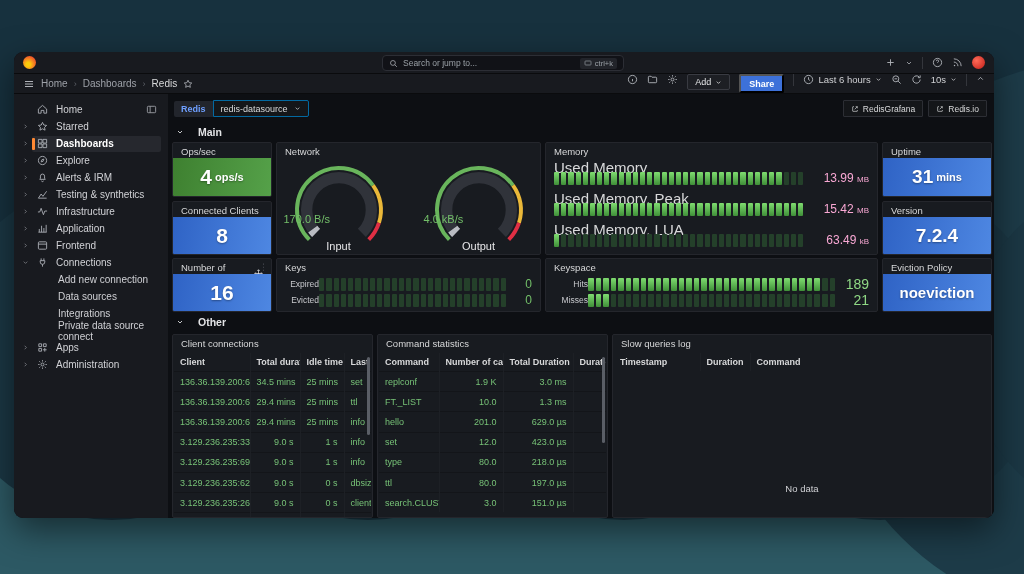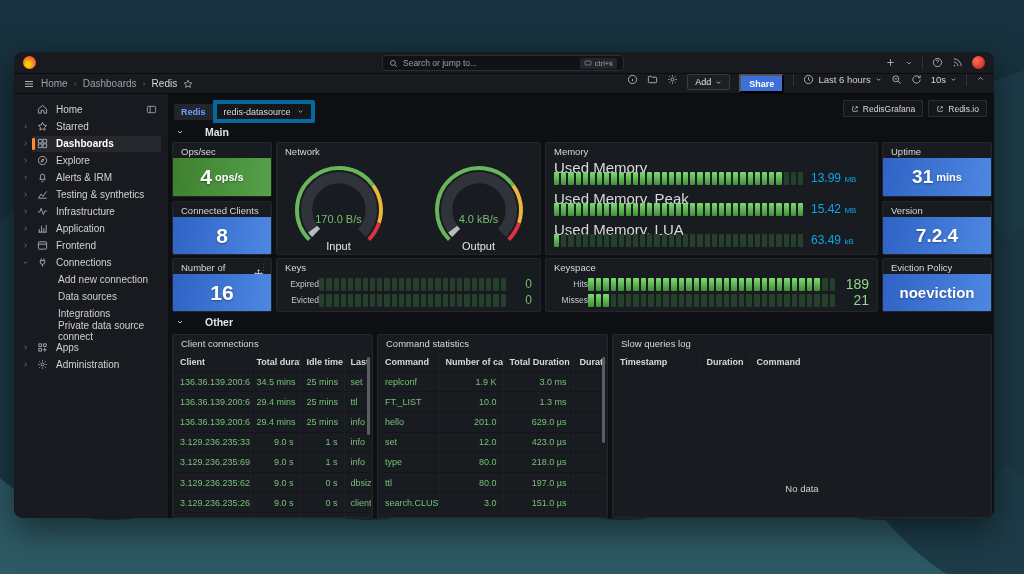--- a/index.html
+++ b/index.html
@@ -42,24 +42,24 @@
   .srow.active .sbox::before{content:"";position:absolute;left:0;top:2px;bottom:2px;width:2.5px;background:#ff8833;border-radius:1px}
   .srow.active .slabel{color:#fff;font-weight:700}
   .sico{color:#aaadb4}
   .schild{height:17px;display:flex;align-items:center;padding-left:44px;color:#cfd0d4}
   .dockico{margin-left:auto;margin-right:4px;color:#9a9da3}
 
   
   .main{position:absolute;left:154px;top:42px;right:0;bottom:0;background:#0d0f13}
   .chiprow{position:absolute;left:6px;top:6px;display:flex;align-items:center}
   .chip{background:#22252c;color:#6e9fff;font-size:9px;font-weight:700;padding:3px 7px;border-radius:2px 0 0 2px}
-  .dsdrop{background:#141619;border:4px solid #0369a1;color:#d8d9da;font-size:9px;padding:2.5px 7px;border-radius:0 2px 2px 0;display:flex;align-items:center;gap:6px}
+  .dsdrop{background:#141619;border:1px solid #0369a1;color:#d8d9da;font-size:9px;padding:2.5px 7px;border-radius:0 2px 2px 0;display:flex;align-items:center;gap:6px}
   .dslinks{position:absolute;right:7px;top:6px;display:flex;gap:5px}
   .extbtn{display:flex;align-items:center;gap:4px;border:1px solid #2c2e34;background:#141619;border-radius:1px;font-size:8.5px;color:#d8d9da;padding:2.5px 7px}
-  .section{position:absolute;left:8px;display:flex;align-items:center;gap:21px;font-size:10.5px;font-weight:700;color:#e3e4e6}
+  .section{position:absolute;left:8px;display:flex;align-items:center;gap:14px;font-size:10.5px;font-weight:700;color:#e3e4e6}
   .sec-main{top:32px}.sec-other{top:222px}
 
   
   .p{position:absolute;background:#181b20;border:1px solid #24262c;border-radius:2px;overflow:hidden}
   .pt{font-size:9.5px;color:#d8d9da;padding:3px 8px;display:flex;align-items:center;gap:5px}
   #p-ops{left:4px;top:48px;width:100px;height:55px}
   #p-clients{left:4px;top:107px;width:100px;height:54px}
   #p-network{left:108px;top:48px;width:265px;height:113px}
   #p-memory{left:377px;top:48px;width:333px;height:113px}
   #p-uptime{left:714px;top:48px;width:110px;height:55px}
@@ -83,32 +83,32 @@
 
   
   .gwrap{position:absolute;top:15px;left:0;right:0;bottom:0;display:flex;justify-content:center;gap:30px;padding-top:3px}
   .gauge{position:relative;width:110px}
   .gauge svg{width:110px;height:84px;overflow:visible}
   .ga-track{stroke:#30333a;stroke-width:13;fill:none}
   .ga-green{stroke:#69b55c;stroke-width:4.5;fill:none}
   .ga-yellow{stroke:#eab839;stroke-width:4.5;fill:none}
   .ga-red{stroke:#e02f44;stroke-width:4.5;fill:none}
   .ga-tick{stroke:#b9bcc2;stroke-width:13;fill:none}
-  .gval{position:absolute;top:52px;left:0;right:0;text-align:center;font-size:11px;color:#73bf69}
+  .gval{position:absolute;top:52px;left:0;right:0;text-align:left;font-size:11px;color:#73bf69}
   .glabel{text-align:center;font-size:11px;color:#e6e6e8;margin-top:-5px}
 
   
   .lcd{display:flex;gap:2px;height:13px;flex:1}
   .lcd i{flex:1;background:#24402a;border-radius:1px}
   .lcd i.on{background:linear-gradient(180deg,#7fdc70,#3f8f38)}
   .mrow{position:absolute;left:8px;right:8px;height:26px}
   .m1{top:16px}.m2{top:47px}.m3{top:78px}
   .mlabel{font-size:15px;color:#d8d9da;height:12px}
   .mbar{display:flex;align-items:center;gap:8px}
-  .lcdval{width:58px;text-align:left;color:#0ea5e9;font-size:12px;white-space:nowrap}
+  .lcdval{width:58px;text-align:right;color:#f9a8d4;font-size:12px;white-space:nowrap}
   .lcdval .u{font-size:8px}
   .krow{position:absolute;left:6px;right:8px;height:14px;display:flex;align-items:center;gap:0}
   .k1{top:18px}.k2{top:34px}
   .klabel{width:36px;text-align:right;font-size:8.5px;color:#c8c9cd}
   .kval{width:26px;text-align:right;color:#73bf69;font-size:12px}
   .ksval{width:34px;text-align:right;color:#8fd884;font-size:14px}
 
   
   .ptbl{position:absolute;top:18px;left:1px;right:1px;border-collapse:collapse;table-layout:fixed;width:calc(100% - 2px)}
   .ptbl th{font-size:9px;color:#d8d9da;font-weight:600;text-align:left;padding:4px 6px;white-space:nowrap;overflow:hidden}

